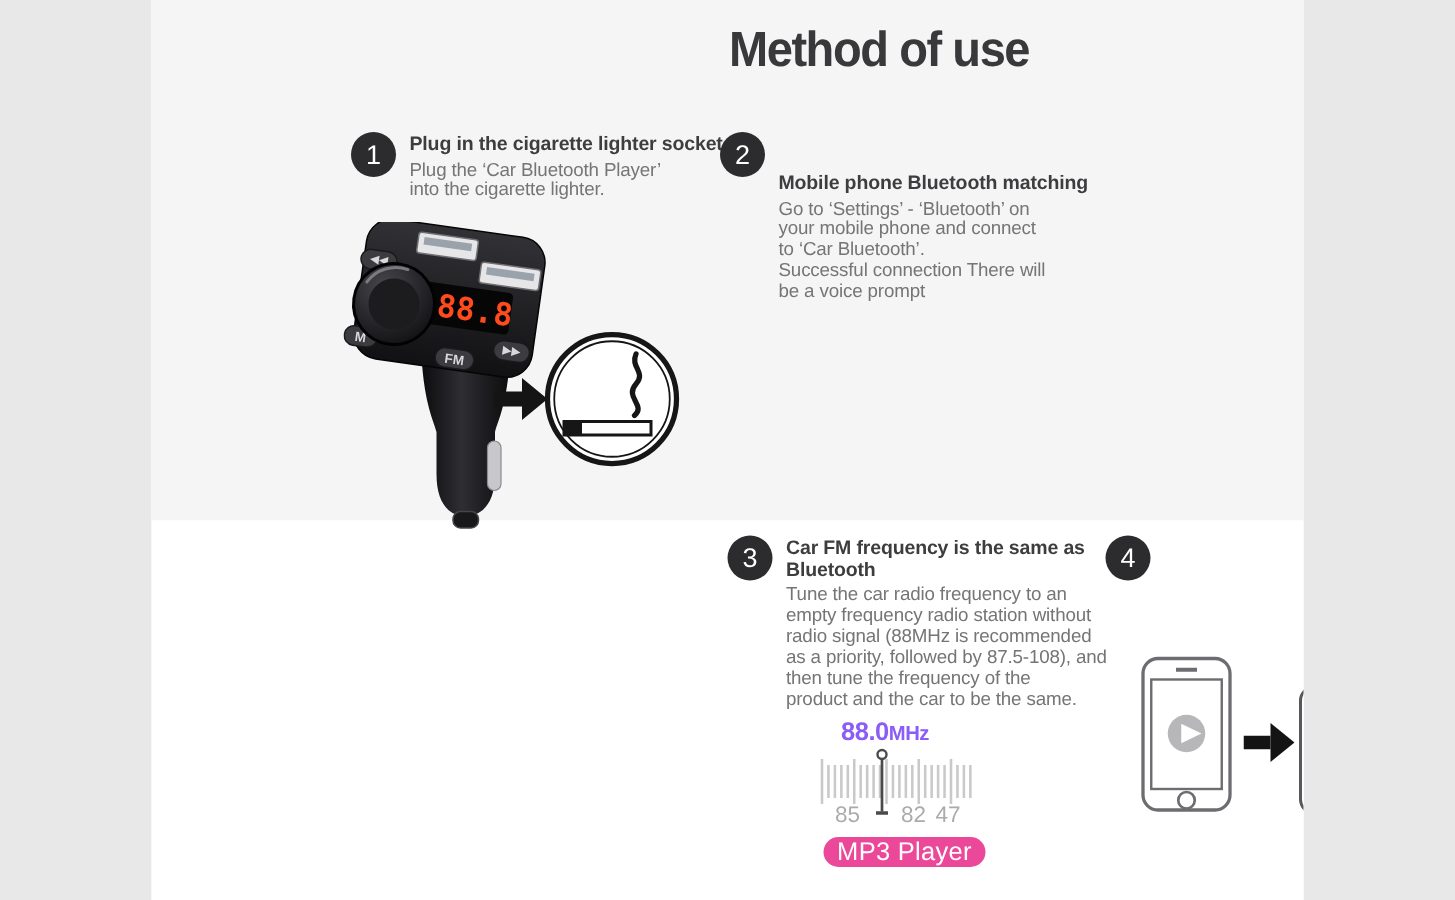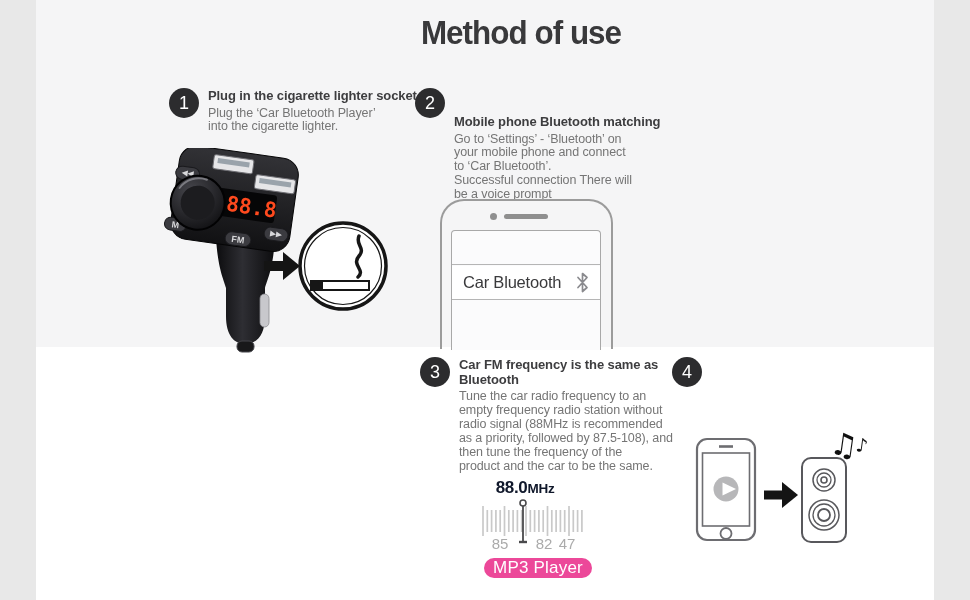--- a/index.html
+++ b/index.html
@@ -1,17 +1,17 @@
 <!DOCTYPE html>
 <html><head>
 <meta charset="utf-8">
 <style>
   html,body{margin:0;padding:0;background:#e8e8e8;}
   .canvas{
-    position:relative;width:898px;height:600px;overflow:hidden;
+    position:relative;width:768px;height:600px;overflow:hidden;
     font-family:"Liberation Sans",sans-serif;background:#fff;margin:0 auto;
   }
   .sec-top{position:absolute;left:0;top:0;width:970px;height:347px;background:#f5f5f6;}
   .sec-bottom{position:absolute;left:0;top:347px;width:970px;height:253px;background:#ffffff;}
   .abs{position:absolute;}
   .title{
     left:0;top:14px;width:970px;text-align:center;
     font-size:33px;font-weight:bold;color:#39393b;letter-spacing:-1px;
     transform:scaleX(.95);
   }
@@ -21,21 +21,21 @@
   }
   .step-heading{
     font-size:13px;font-weight:bold;color:#3d3d3f;line-height:14.5px;
     letter-spacing:-.1px;white-space:pre-line;
   }
   .step-body{
     font-size:12.5px;color:#757575;line-height:13.9px;margin-top:3px;
     letter-spacing:-.1px;white-space:pre-line;
   }
   .freq{
-    left:430px;top:478px;width:118px;text-align:center;color:#0f172a;
+    left:430px;top:478px;width:118px;text-align:center;color:#8b5cf6;
   }
   .freq .num{font-size:17px;font-weight:bold;letter-spacing:-.3px;}
   .freq .unit{font-size:13.5px;font-weight:bold;letter-spacing:-.3px;}
   .scale-label{
     top:535px;width:28px;text-align:center;font-size:15px;color:#ababab;
   }
   .badge{
     left:448px;top:558px;width:108px;height:20px;border-radius:10px;
     background:#ec4899;color:#fff;font-size:17px;text-align:center;line-height:20px;
     letter-spacing:.2px;
@@ -177,33 +177,20 @@
   <svg class="abs" style="left:260px;top:219px;" width="94" height="94" viewBox="0 0 94 94">
     <circle cx="47" cy="47" r="43" fill="#fff" stroke="#161616" stroke-width="3.5"></circle>
     <circle cx="47" cy="47" r="38.5" fill="none" stroke="#161616" stroke-width="1.2"></circle>
     <g>
       <rect x="15" y="62" width="58" height="9" fill="#fff" stroke="#161616" stroke-width="2"></rect>
       <rect x="15" y="62" width="12" height="9" fill="#161616"></rect>
       <path d="M62 58 C70 51 55 46 63 37 C70 29 59 26 63 17" fill="none" stroke="#161616" stroke-width="3.5" stroke-linecap="round"></path>
     </g>
   </svg>
 
-  <div class="abs phone1">
-    <div class="abs p1-cam"></div>
-    <div class="abs p1-spk"></div>
-    <div class="abs p1-screen">
-      <div class="abs p1-row-top"></div>
-      <div class="abs p1-row">
-        <span class="p1-label">Car Bluetooth</span>
-        <svg class="p1-bt" width="15" height="21" viewBox="0 0 15 21">
-          <path d="M3 5.5 L12 15.5 L7.5 19.5 L7.5 1.5 L12 5.5 L3 15.5" fill="none" stroke="#8a8a8e" stroke-width="1.7" stroke-linejoin="round" stroke-linecap="round"></path>
-        </svg>
-      </div>
-    </div>
-  </div>
 
   <div class="abs freq">
     <span class="num">88.0</span><span class="unit">MHz</span>
   </div>
 
   <svg class="abs" style="left:444px;top:498px;" width="106" height="50" viewBox="0 0 106 50">
     <g id="ruler-ticks">
         <line x1="3" x2="3" y1="8" y2="38" stroke="#c9c9c9" stroke-width="1.7"></line>
         <line x1="7.3" x2="7.3" y1="12" y2="34" stroke="#c9c9c9" stroke-width="1.7"></line>
         <line x1="11.6" x2="11.6" y1="12" y2="34" stroke="#c9c9c9" stroke-width="1.7"></line>

